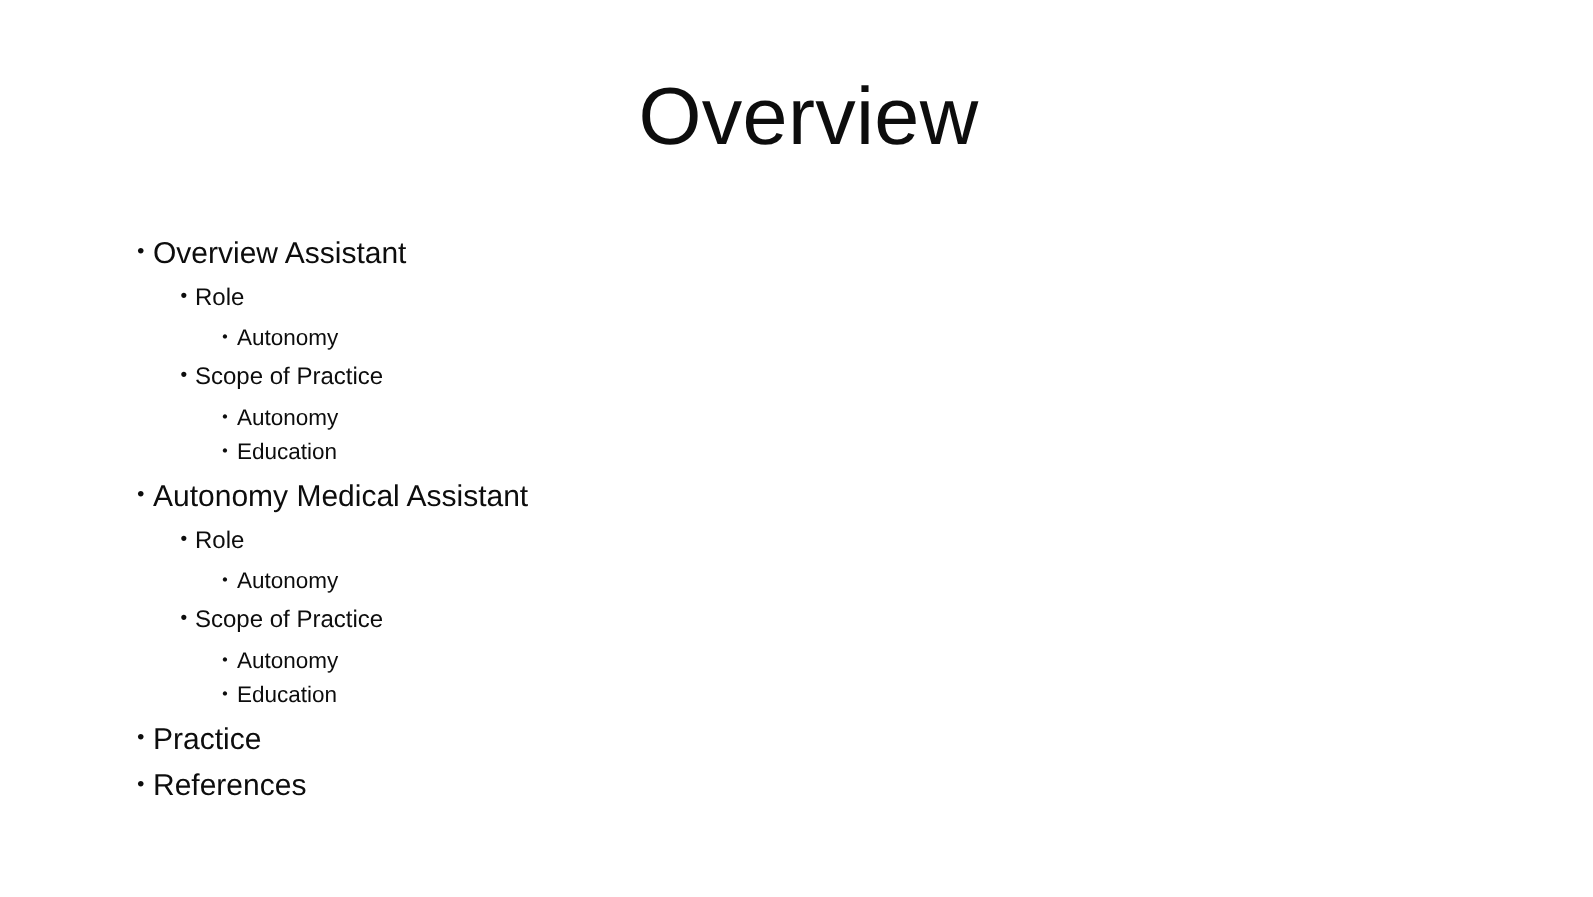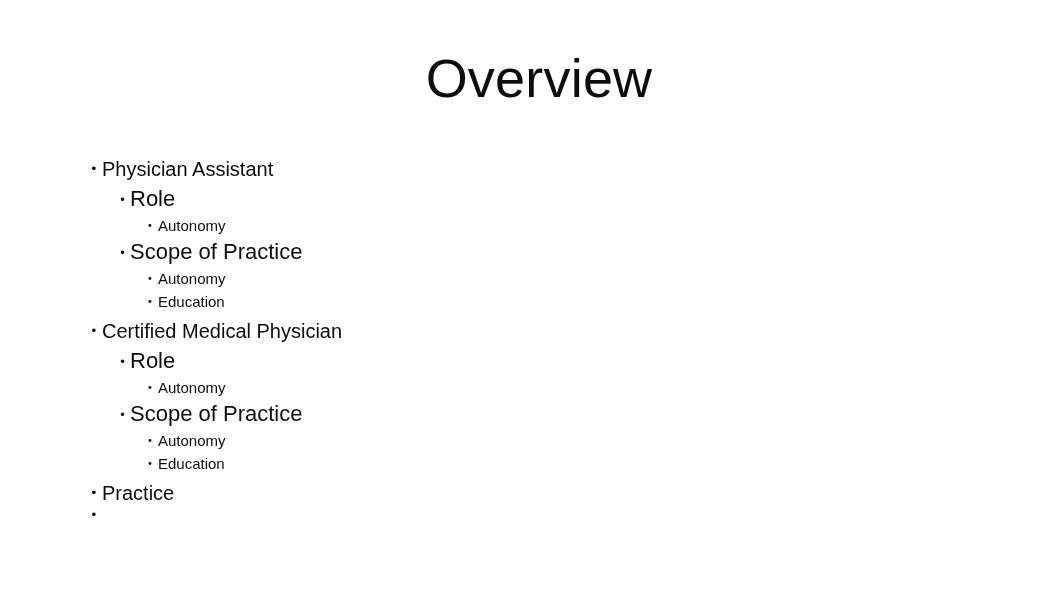--- a/index.html
+++ b/index.html
@@ -88,21 +88,21 @@
     padding-left: 37px;
     height: 28px;
   }
   .lvl2 .bullet {
     font-size: 12px;
     width: 11px;
     position: relative;
     top: -2px;
   }
   .lvl2 .item-text {
-    font-size: 22px;
+    font-size: 16px;
     line-height: 24px;
   }
 
   
   .lvl3 {
     padding-left: 65px;
     height: 23px;
   }
   .lvl3 .bullet {
     font-size: 10px;
@@ -124,21 +124,21 @@
 <body>
 
 <div class="slide">
 
   <div class="slide-title">Overview</div>
 
   <div class="slide-body">
 
     <div class="outline-item lvl1">
       <span class="bullet">•</span>
-      <span class="item-text">Physician Assistant</span>
+      <span class="item-text">Overview Assistant</span>
     </div>
 
     <div class="outline-item lvl2">
       <span class="bullet">•</span>
       <span class="item-text">Role</span>
     </div>
 
     <div class="outline-item lvl3 gap-top-sm">
       <span class="bullet">•</span>
       <span class="item-text">Autonomy</span>
@@ -154,21 +154,21 @@
       <span class="item-text">Autonomy</span>
     </div>
 
     <div class="outline-item lvl3">
       <span class="bullet">•</span>
       <span class="item-text">Education</span>
     </div>
 
     <div class="outline-item lvl1 gap-top-md">
       <span class="bullet">•</span>
-      <span class="item-text">Certified Medical Physician</span>
+      <span class="item-text">Autonomy Medical Assistant</span>
     </div>
 
     <div class="outline-item lvl2">
       <span class="bullet">•</span>
       <span class="item-text">Role</span>
     </div>
 
     <div class="outline-item lvl3 gap-top-sm">
       <span class="bullet">•</span>
       <span class="item-text">Autonomy</span>
@@ -189,16 +189,17 @@
       <span class="item-text">Education</span>
     </div>
 
     <div class="outline-item lvl1 gap-top-md">
       <span class="bullet">•</span>
       <span class="item-text">Practice</span>
     </div>
 
     <div class="outline-item lvl1">
       <span class="bullet">•</span>
+      <span class="item-text">References</span>
     </div>
 
   </div>
 </div>
 
 </body></html>

